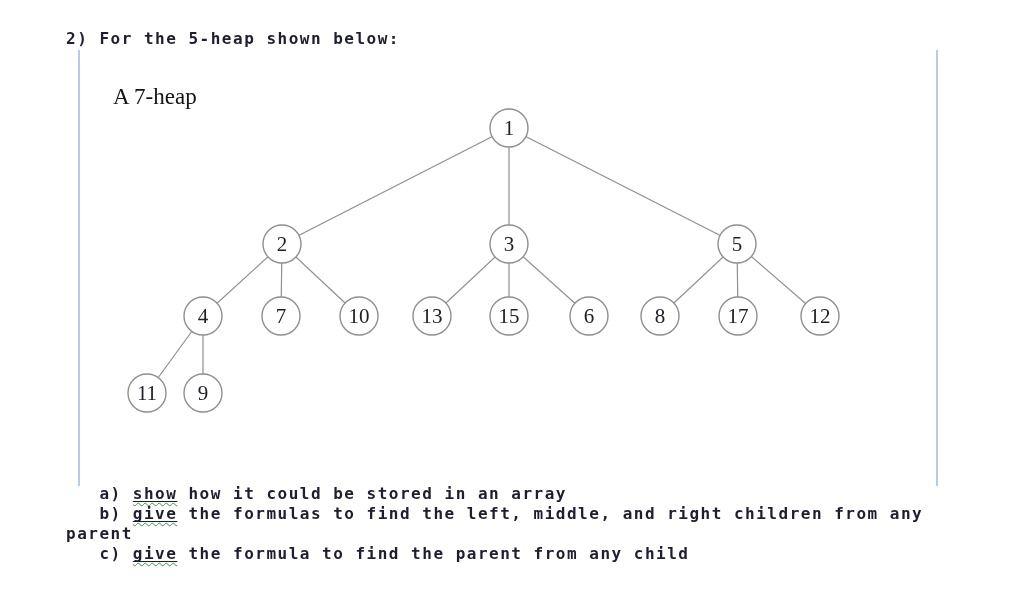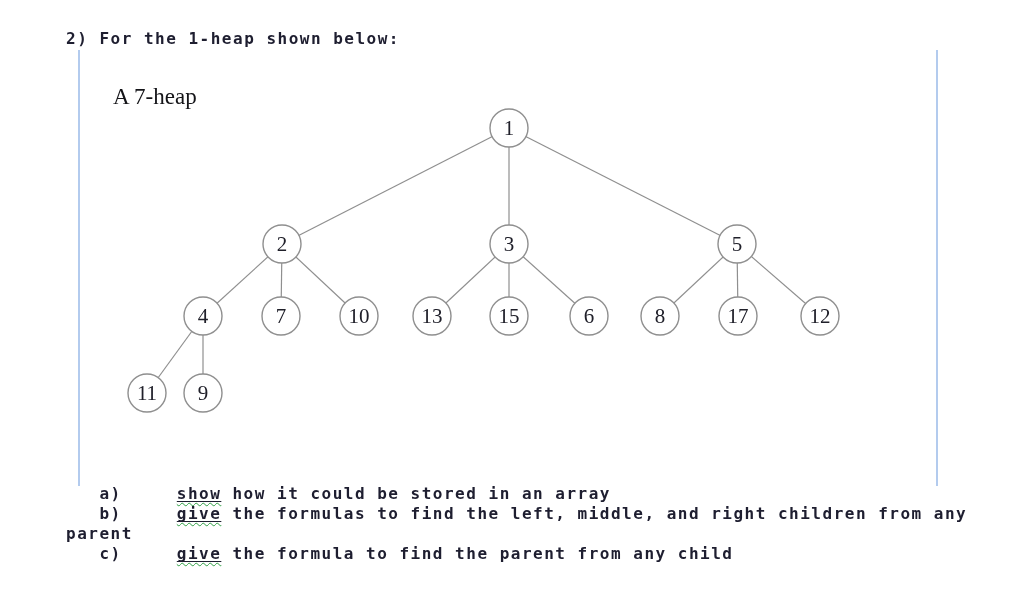--- a/index.html
+++ b/index.html
@@ -56,35 +56,34 @@
     line-height:20px;
     height:20px;
   }
   .u-solid{
     text-decoration-line:underline;
     text-decoration-style:solid;
     text-decoration-color:currentColor;
     text-decoration-thickness:1px;
     text-underline-offset:2px;
     text-decoration-skip-ink:none;
-    margin-left:44px;
   }
   .u-wavy{
     text-decoration-line:underline;
     text-decoration-style:wavy;
     text-decoration-color:#2f9e44;
     text-decoration-thickness:1px;
     text-underline-offset:3px;
     text-decoration-skip-ink:none;
   }
 </style>
 </head>
 <body>
 
-<div id="question-heading" class="mono">2) For the 1-heap shown below:</div>
+<div id="question-heading" class="mono">2) For the 5-heap shown below:</div>
 
 <div id="figure-frame"></div>
 
 <div id="figure-title">A 7-heap</div>
 
 <svg id="tree-svg" width="1024" height="599" viewBox="0 0 1024 599">
     <line x1="509" y1="128" x2="282" y2="244" stroke="#8f8f8f" stroke-width="1.2"></line>
     <line x1="509" y1="128" x2="509" y2="244" stroke="#8f8f8f" stroke-width="1.2"></line>
     <line x1="509" y1="128" x2="737" y2="244" stroke="#8f8f8f" stroke-width="1.2"></line>
     <line x1="282" y1="244" x2="203" y2="316" stroke="#8f8f8f" stroke-width="1.2"></line>

